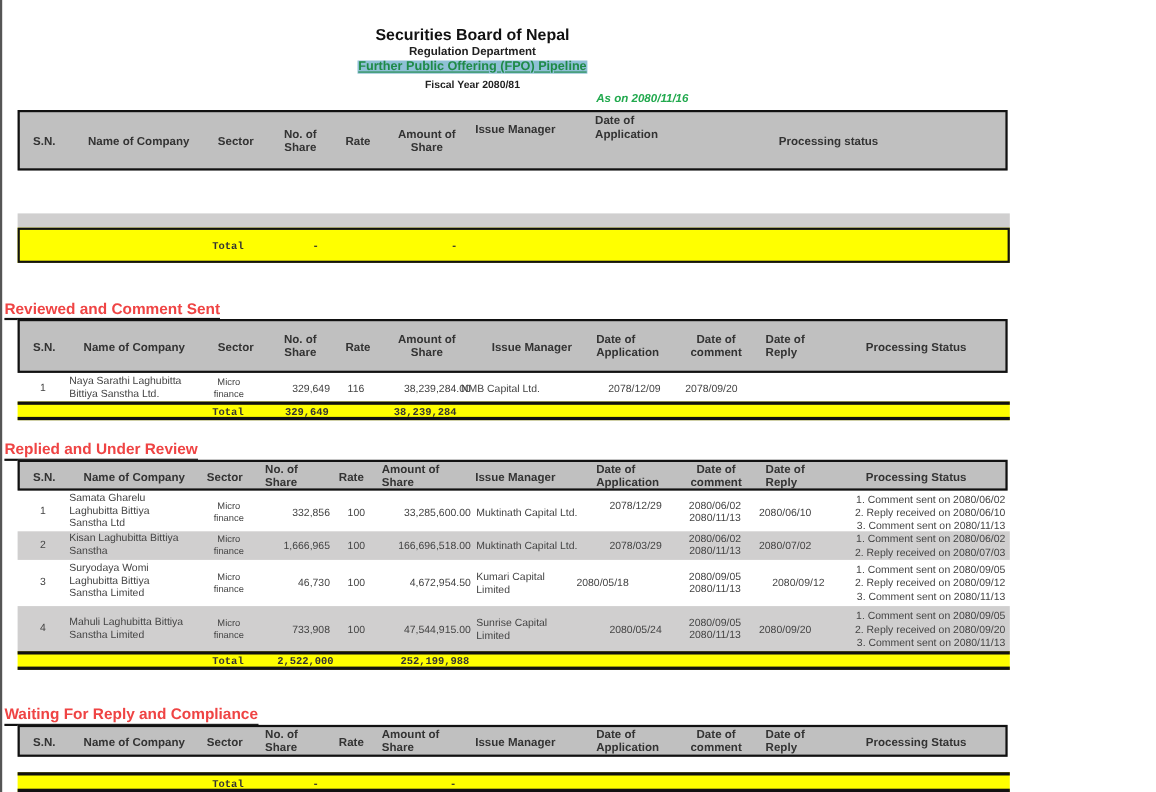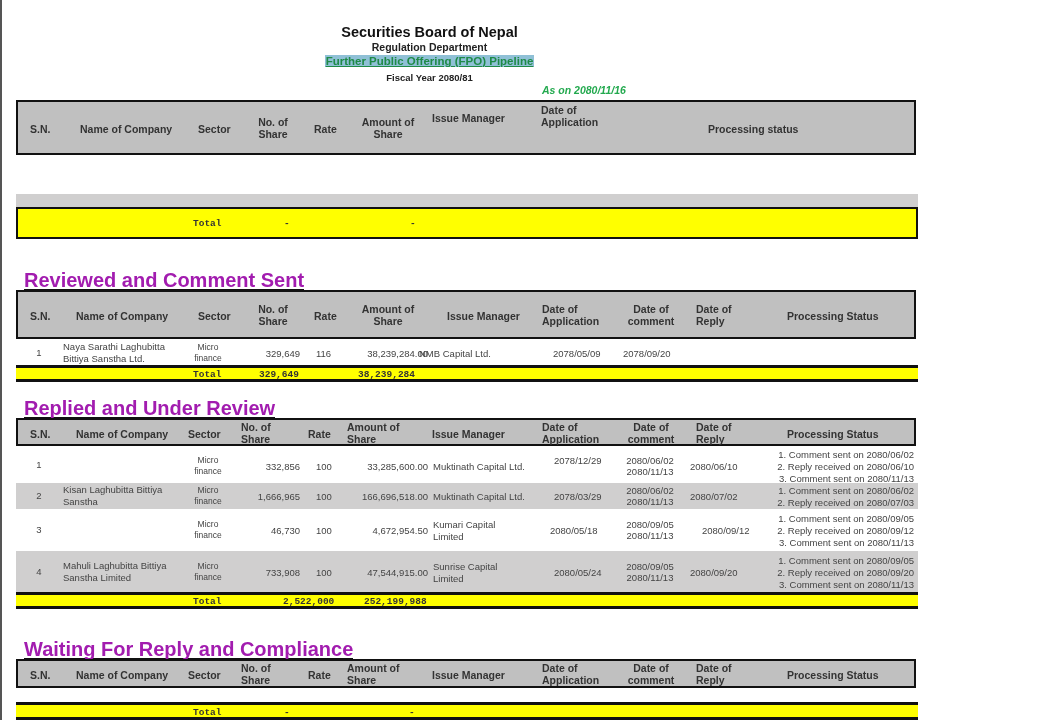--- a/index.html
+++ b/index.html
@@ -10,21 +10,21 @@
   .left-rule { position: absolute; left: 0; top: 0; width: 2px; height: 720px; background: #555; }
 
   .hdr { position: absolute; left: 0; width: 1051px; text-align: center; }
   .t1 { top: 24px; left: -96px; font-size: 14.5px; font-weight: bold; color: #111; }
   .t2 { top: 41px; left: -96px; font-size: 10.5px; font-weight: bold; color: #222; }
   .t3 { top: 55px; left: -96px; font-size: 11.5px; font-weight: bold; }
   .t3 span { background: #8fc0d6; color: #1f8a47; text-decoration: underline; padding: 0 1px; }
   .t4 { top: 72px; left: -96px; font-size: 9.5px; font-weight: bold; color: #222; }
   .asof { position: absolute; top: 84px; left: 542px; font-size: 10.5px; font-weight: bold; font-style: italic; color: #22a94e; }
 
-  .section-title { position: absolute; left: 24px; font-size: 20px; font-weight: bold; color: #a21caf; border-bottom: 2px solid #111; line-height: 17px; }
+  .section-title { position: absolute; left: 4px; font-size: 14px; font-weight: bold; color: #ef4444; border-bottom: 2px solid #111; line-height: 17px; }
 
   .thead {
     position: absolute; left: 16px; width: 900px; background: #c0c0c0;
     border: 2px solid #111; box-sizing: border-box;
   }
   .th { position: absolute; font-size: 10.5px; font-weight: bold; color: #333; line-height: 12px; }
   .th.c { text-align: center; }
 
   .row { position: absolute; left: 16px; width: 902px; }
   .row.grey { background: #d0cfcf; }
@@ -84,21 +84,21 @@
   <div class="th" style="left:769px;top:18px;">Processing Status</div>
 </div>
 <div class="row" style="top:340px;height:26px;">
   <div class="cell c" style="left:16px;top:7px;width:14px;">1</div>
   <div class="cell" style="left:47px;top:1px;width:115px;">Naya Sarathi Laghubitta Bittiya Sanstha Ltd.</div>
   <div class="cell small" style="left:176px;top:2px;width:32px;">Micro finance</div>
   <div class="cell r" style="left:228px;top:8px;width:56px;">329,649</div>
   <div class="cell" style="left:300px;top:8px;">116</div>
   <div class="cell r" style="left:320px;top:8px;width:92px;">38,239,284.00</div>
   <div class="cell" style="left:403px;top:8px;">NMB Capital Ltd.</div>
-  <div class="cell" style="left:537px;top:8px;">2078/05/09</div>
+  <div class="cell" style="left:537px;top:8px;">2078/12/09</div>
   <div class="cell" style="left:607px;top:8px;">2078/09/20</div>
 </div>
 <div class="total" style="top:365px;height:17px;">
   <div class="tot" style="left:177px;top:1px;">Total</div>
   <div class="tot" style="left:243px;top:1px;">329,649</div>
   <div class="tot" style="left:342px;top:1px;">38,239,284</div>
 </div>
 
 <div class="section-title" style="top:400px;">Replied and Under Review</div>
 <div class="thead" style="top:418px;height:28px;">
@@ -110,20 +110,21 @@
   <div class="th" style="left:329px;top:1px;width:60px;">Amount of Share</div>
   <div class="th" style="left:414px;top:8px;">Issue Manager</div>
   <div class="th" style="left:524px;top:1px;width:64px;">Date of Application</div>
   <div class="th c" style="left:608px;top:1px;width:50px;">Date of comment</div>
   <div class="th" style="left:678px;top:1px;width:40px;">Date of Reply</div>
   <div class="th" style="left:769px;top:8px;">Processing Status</div>
 </div>
 
 <div class="row" style="top:447px;height:36px;">
   <div class="cell c" style="left:16px;top:12px;width:14px;">1</div>
+  <div class="cell" style="left:47px;top:0px;width:88px;">Samata Gharelu Laghubitta Bittiya Sanstha Ltd</div>
   <div class="cell small" style="left:176px;top:8px;width:32px;">Micro finance</div>
   <div class="cell r" style="left:228px;top:14px;width:56px;">332,856</div>
   <div class="cell" style="left:300px;top:14px;">100</div>
   <div class="cell r" style="left:320px;top:14px;width:92px;">33,285,600.00</div>
   <div class="cell" style="left:417px;top:14px;">Muktinath Capital Ltd.</div>
   <div class="cell" style="left:538px;top:8px;">2078/12/29</div>
   <div class="cell c" style="left:604px;top:8px;width:60px;">2080/06/02</div>
   <div class="cell c" style="left:604px;top:19px;width:60px;">2080/11/13</div>
   <div class="cell" style="left:674px;top:14px;">2080/06/10</div>
   <div class="cell r" style="left:728px;top:2px;width:170px;">1. Comment sent on 2080/06/02</div>
@@ -142,26 +143,27 @@
   <div class="cell" style="left:538px;top:8px;">2078/03/29</div>
   <div class="cell c" style="left:604px;top:2px;width:60px;">2080/06/02</div>
   <div class="cell c" style="left:604px;top:13px;width:60px;">2080/11/13</div>
   <div class="cell" style="left:674px;top:8px;">2080/07/02</div>
   <div class="cell r" style="left:728px;top:2px;width:170px;">1. Comment sent on 2080/06/02</div>
   <div class="cell r" style="left:728px;top:14px;width:170px;">2. Reply received on 2080/07/03</div>
 </div>
 
 <div class="row" style="top:509px;height:42px;">
   <div class="cell c" style="left:16px;top:15px;width:14px;">3</div>
+  <div class="cell" style="left:47px;top:2px;width:88px;">Suryodaya Womi Laghubitta Bittiya Sanstha Limited</div>
   <div class="cell small" style="left:176px;top:10px;width:32px;">Micro finance</div>
   <div class="cell r" style="left:228px;top:16px;width:56px;">46,730</div>
   <div class="cell" style="left:300px;top:16px;">100</div>
   <div class="cell r" style="left:320px;top:16px;width:92px;">4,672,954.50</div>
   <div class="cell" style="left:417px;top:10px;width:85px;">Kumari Capital Limited</div>
-  <div class="cell" style="left:534px;top:16px;">2080/05/18</div>
+  <div class="cell" style="left:508px;top:16px;">2080/05/18</div>
   <div class="cell c" style="left:604px;top:10px;width:60px;">2080/09/05</div>
   <div class="cell c" style="left:604px;top:21px;width:60px;">2080/11/13</div>
   <div class="cell" style="left:686px;top:16px;">2080/09/12</div>
   <div class="cell r" style="left:728px;top:4px;width:170px;">1. Comment sent on 2080/09/05</div>
   <div class="cell r" style="left:728px;top:16px;width:170px;">2. Reply received on 2080/09/12</div>
   <div class="cell r" style="left:728px;top:28px;width:170px;">3. Comment sent on 2080/11/13</div>
 </div>
 
 <div class="row grey" style="top:551px;height:42px;">
   <div class="cell c" style="left:16px;top:15px;width:14px;">4</div>
@@ -175,21 +177,21 @@
   <div class="cell c" style="left:604px;top:10px;width:60px;">2080/09/05</div>
   <div class="cell c" style="left:604px;top:21px;width:60px;">2080/11/13</div>
   <div class="cell" style="left:674px;top:16px;">2080/09/20</div>
   <div class="cell r" style="left:728px;top:4px;width:170px;">1. Comment sent on 2080/09/05</div>
   <div class="cell r" style="left:728px;top:16px;width:170px;">2. Reply received on 2080/09/20</div>
   <div class="cell r" style="left:728px;top:28px;width:170px;">3. Comment sent on 2080/11/13</div>
 </div>
 
 <div class="total" style="top:592px;height:17px;">
   <div class="tot" style="left:177px;top:1px;">Total</div>
-  <div class="tot" style="left:236px;top:1px;margin-left:31px;">2,522,000</div>
+  <div class="tot" style="left:236px;top:1px;">2,522,000</div>
   <div class="tot" style="left:348px;top:1px;">252,199,988</div>
 </div>
 
 <div class="section-title" style="top:641px;">Waiting For Reply and Compliance</div>
 <div class="thead" style="top:659px;height:29px;">
   <div class="th" style="left:12px;top:8px;">S.N.</div>
   <div class="th" style="left:58px;top:8px;">Name of Company</div>
   <div class="th" style="left:170px;top:8px;">Sector</div>
   <div class="th" style="left:223px;top:1px;width:38px;">No. of Share</div>
   <div class="th" style="left:290px;top:8px;">Rate</div>

